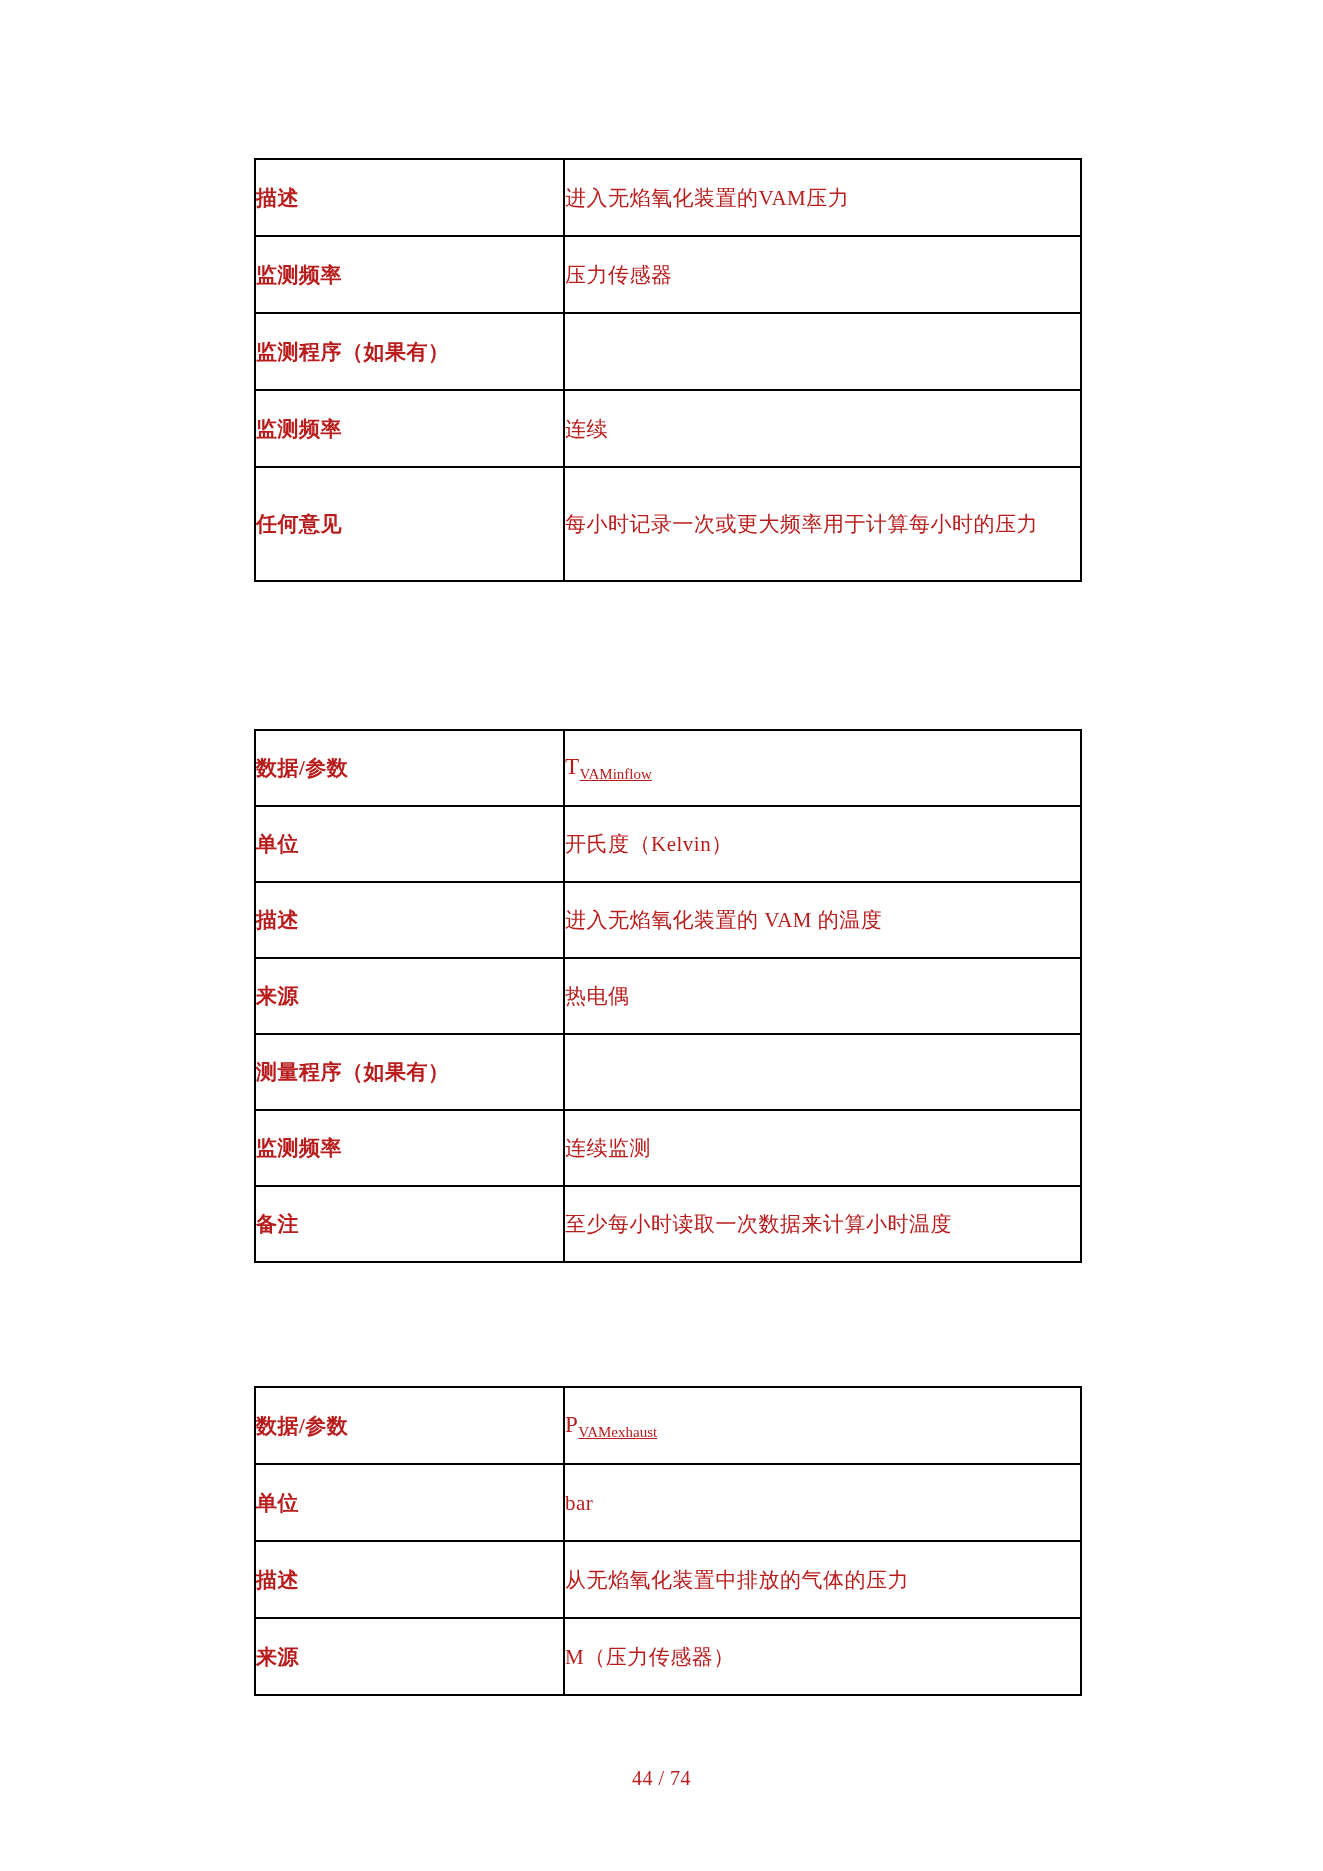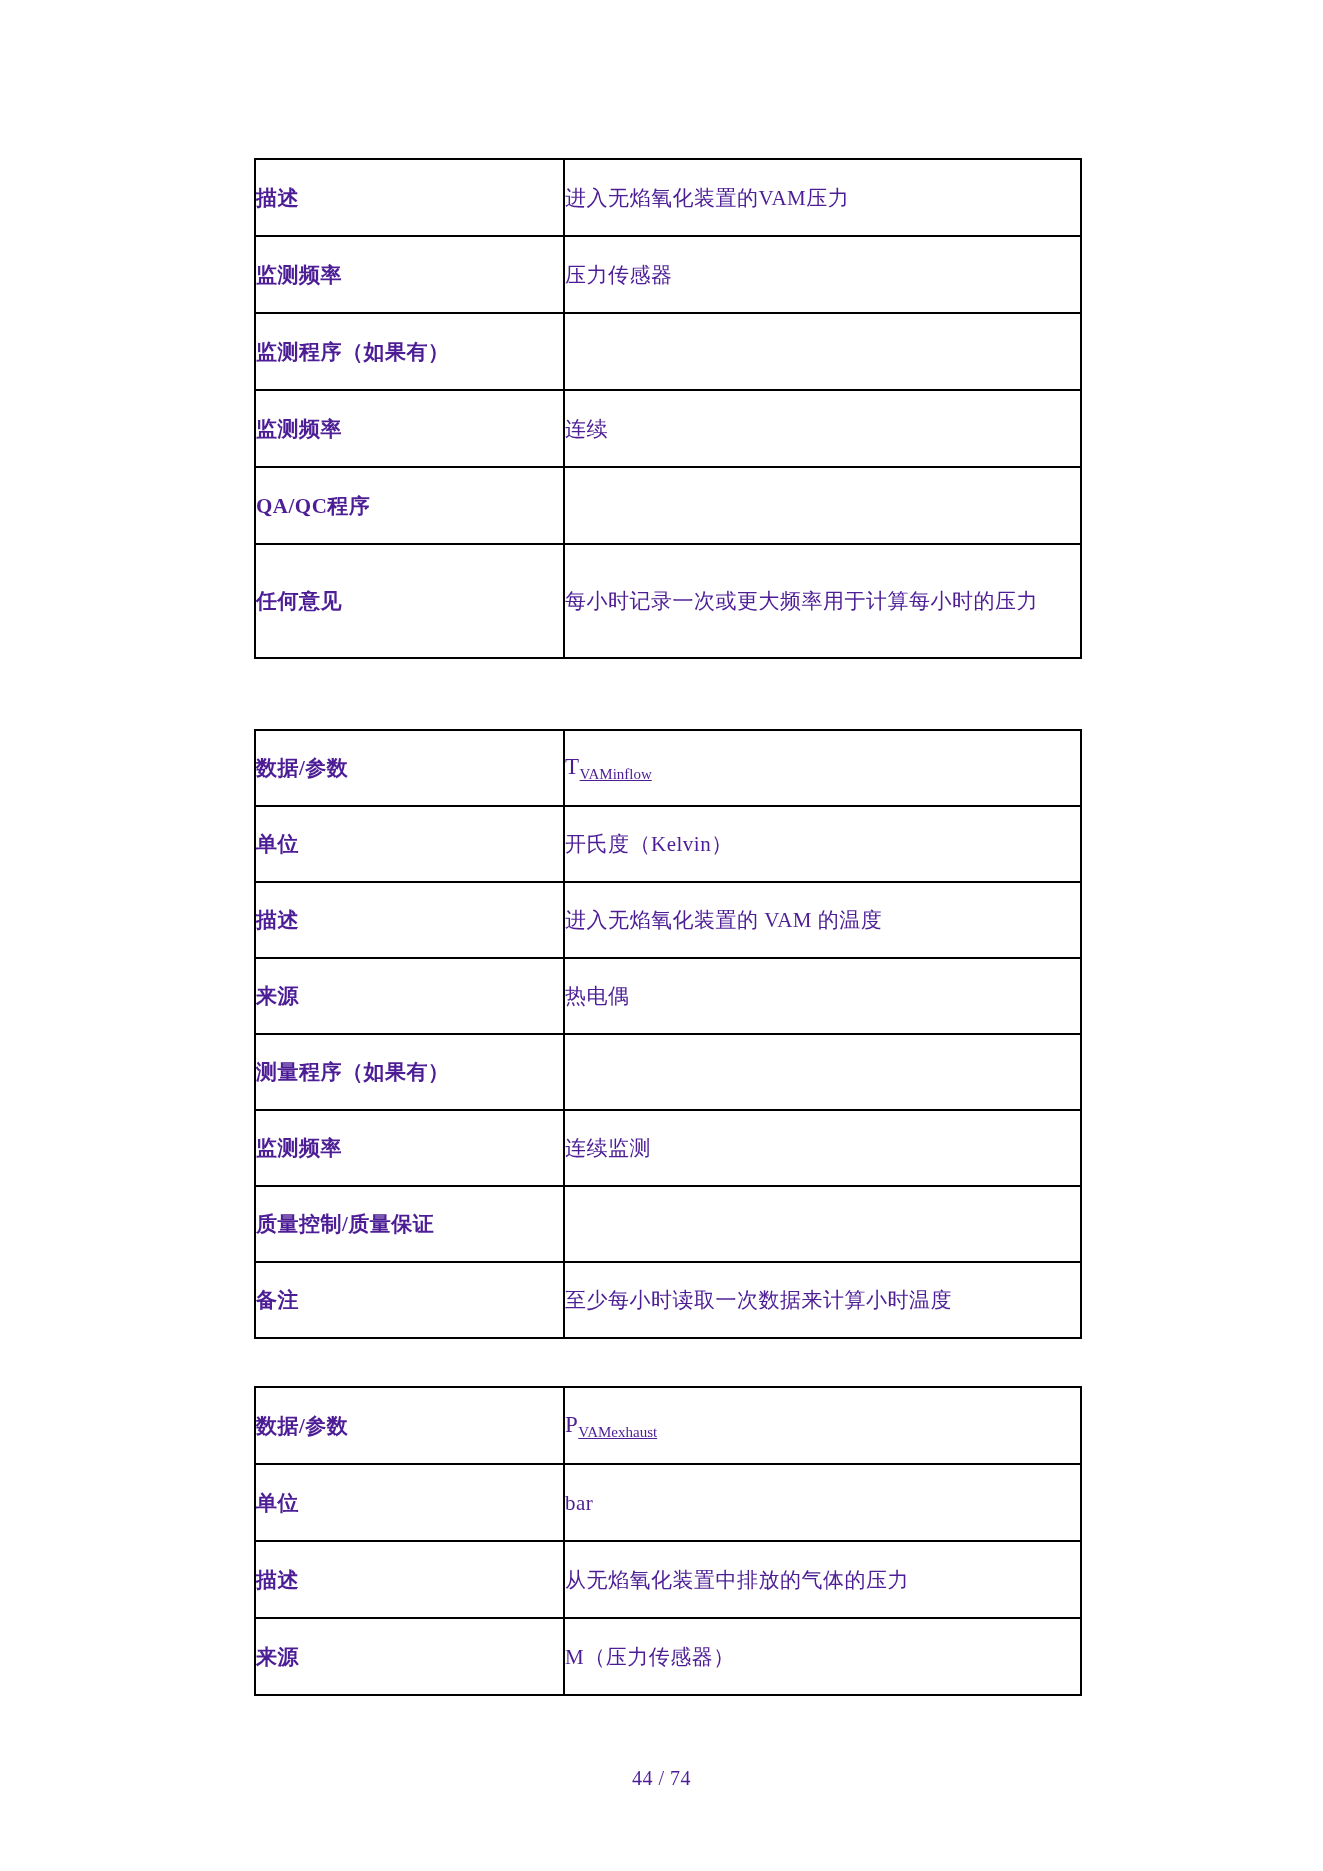--- a/index.html
+++ b/index.html
@@ -6,21 +6,21 @@
     margin: 0;
     padding: 0;
     background: #ffffff;
   }
   .page {
     position: relative;
     width: 1323px;
     height: 1871px;
     background: #ffffff;
     font-family: "Liberation Serif", "DejaVu Serif", serif;
-    color: #4c1d95;
+    color: #b91c1c;
     overflow: hidden;
   }
   table.param-table {
     position: absolute;
     left: 254px;
     width: 828px;
     border-collapse: collapse;
     table-layout: fixed;
   }
   #table-1 { top: 158px; }
@@ -88,24 +88,20 @@
       <td class="value-cell">压力传感器</td>
     </tr>
     <tr>
       <td class="label-cell">监测程序（如果有）</td>
       <td class="value-cell"></td>
     </tr>
     <tr>
       <td class="label-cell">监测频率</td>
       <td class="value-cell">连续</td>
     </tr>
-    <tr>
-      <td class="label-cell">QA/QC程序</td>
-      <td class="value-cell"></td>
-    </tr>
     <tr class="tall-row">
       <td class="label-cell">任何意见</td>
       <td class="value-cell">每小时记录一次或更大频率用于计算每小时的压力</td>
     </tr>
   </tbody>
     </table>
 
   <table class="param-table" id="table-2">
     <tbody>
         <tr>
@@ -128,24 +124,20 @@
     </tr>
     <tr>
       <td class="label-cell">测量程序（如果有）</td>
       <td class="value-cell"></td>
     </tr>
     <tr>
       <td class="label-cell">监测频率</td>
       <td class="value-cell">连续监测</td>
     </tr>
     <tr>
-      <td class="label-cell">质量控制/质量保证</td>
-      <td class="value-cell"></td>
-    </tr>
-    <tr>
       <td class="label-cell">备注</td>
       <td class="value-cell">至少每小时读取一次数据来计算小时温度</td>
     </tr>
   </tbody>
     </table>
 
   <table class="param-table" id="table-3">
     <tbody>
         <tr>
       <td class="label-cell">数据/参数</td>

